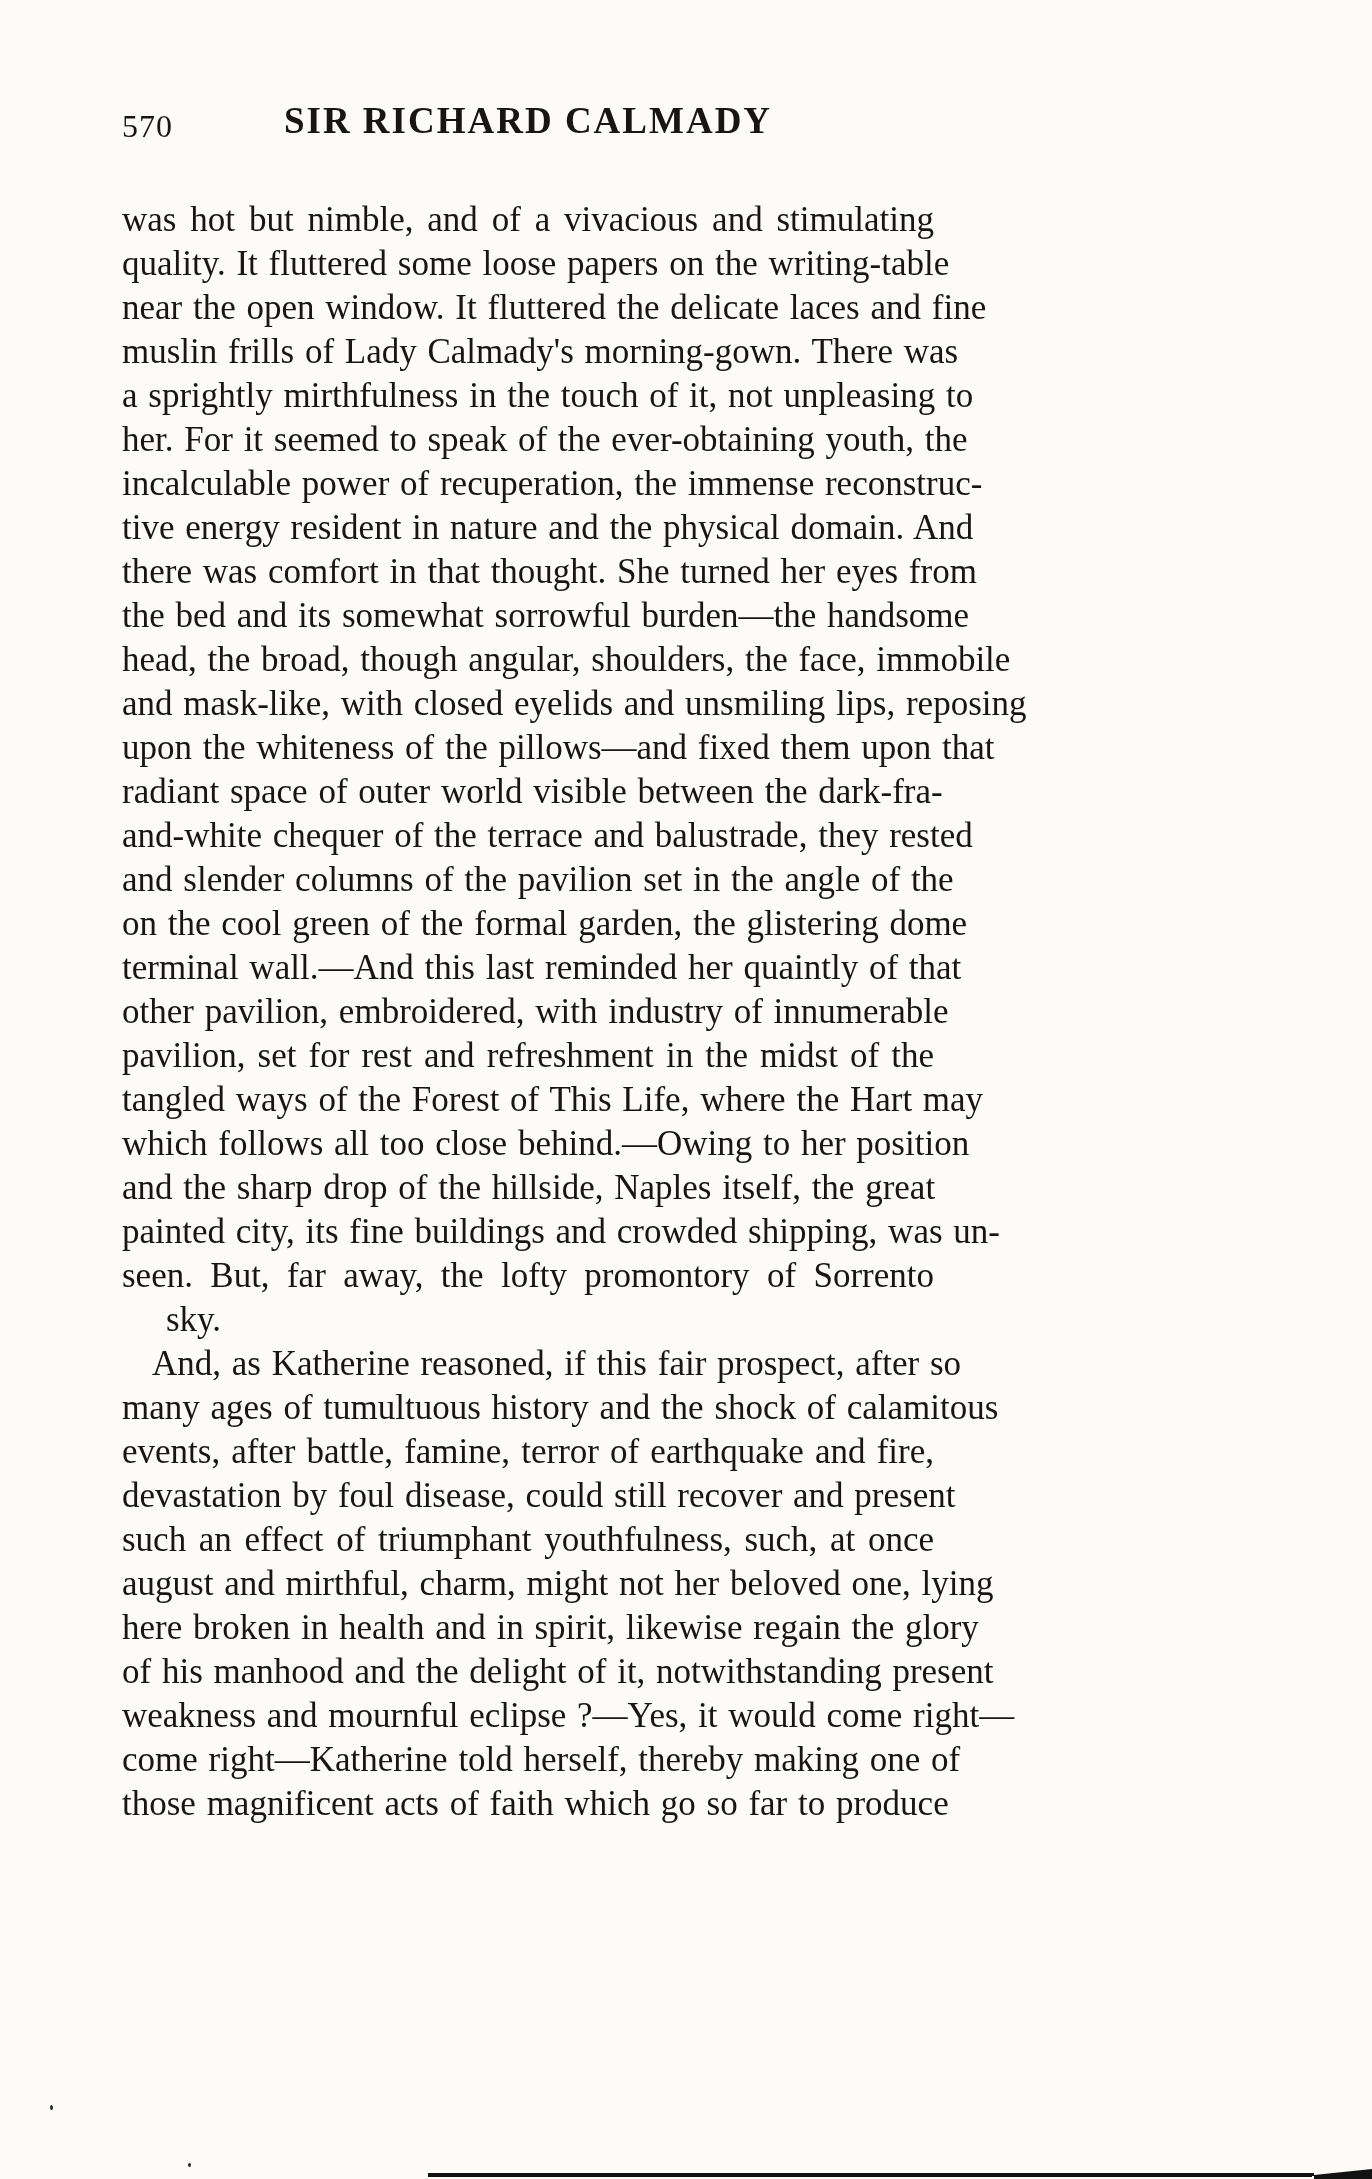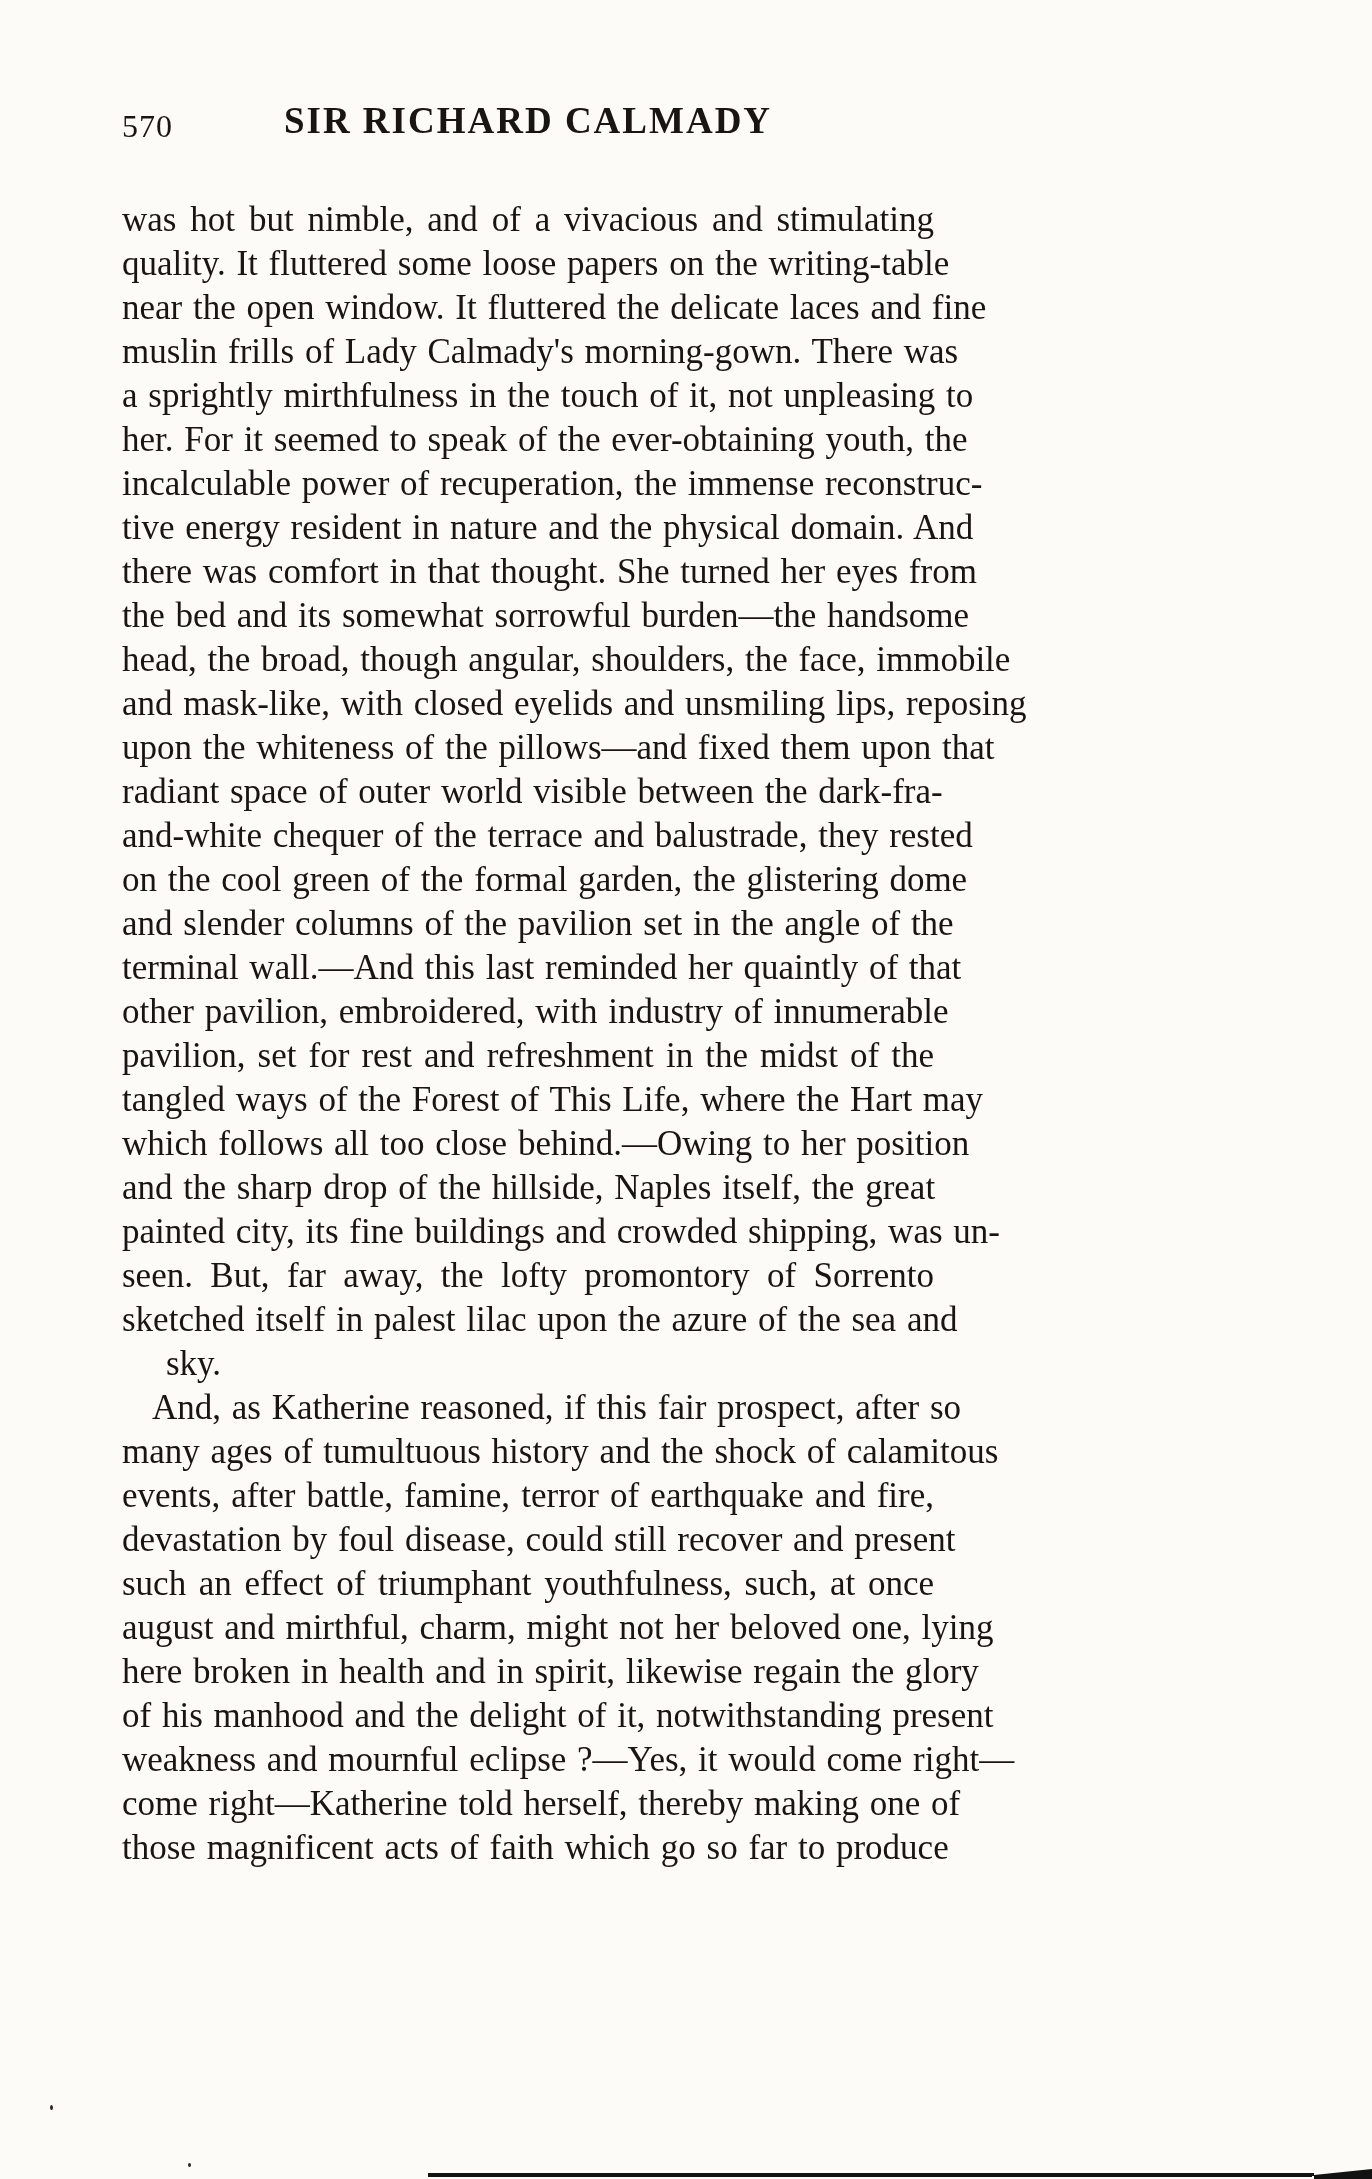--- a/index.html
+++ b/index.html
@@ -109,31 +109,30 @@
         <div class="line">her.  For it seemed to speak of the ever-obtaining youth, the</div>
         <div class="line">incalculable power of recuperation, the immense reconstruc-</div>
         <div class="line">tive energy resident in nature and the physical domain.  And</div>
         <div class="line">there was comfort in that thought.  She turned her eyes from</div>
         <div class="line">the bed and its somewhat sorrowful burden—the handsome</div>
         <div class="line">head, the broad, though angular, shoulders, the face, immobile</div>
         <div class="line">and mask-like, with closed eyelids and unsmiling lips, reposing</div>
         <div class="line">upon the whiteness of the pillows—and fixed them upon that</div>
         <div class="line">radiant space of outer world visible between the dark-fra-</div>
         <div class="line">and-white chequer of the terrace and balustrade, they rested</div>
+        <div class="line">and slender columns of the pavilion set in the angle of the</div>
         <div class="line">on the cool green of the formal garden, the glistering dome</div>
-        <div class="line">and slender columns of the pavilion set in the angle of the</div>
         <div class="line">terminal wall.—And this last reminded her quaintly of that</div>
         <div class="line">other pavilion, embroidered, with industry of innumerable</div>
         <div class="line">pavilion, set for rest and refreshment in the midst of the</div>
         <div class="line">tangled ways of the Forest of This Life, where the Hart may</div>
         <div class="line">which follows all too close behind.—Owing to her position</div>
         <div class="line">and the sharp drop of the hillside, Naples itself, the great</div>
         <div class="line">painted city, its fine buildings and crowded shipping, was un-</div>
         <div class="line">seen.  But, far away, the lofty promontory of Sorrento</div>
-        <div class="line">sketched itself in palest lilac upon the azure of the sea and</div>
         <div class="line last">sky.</div>
       </div>
       <div class="paragraph">
         <div class="line indent">And, as Katherine reasoned, if this fair prospect, after so</div>
         <div class="line">many ages of tumultuous history and the shock of calamitous</div>
         <div class="line">events, after battle, famine, terror of earthquake and fire,</div>
         <div class="line">devastation by foul disease, could still recover and present</div>
         <div class="line">such an effect of triumphant youthfulness, such, at once</div>
         <div class="line">august and mirthful, charm, might not her beloved one, lying</div>
         <div class="line">here broken in health and in spirit, likewise regain the glory</div>

